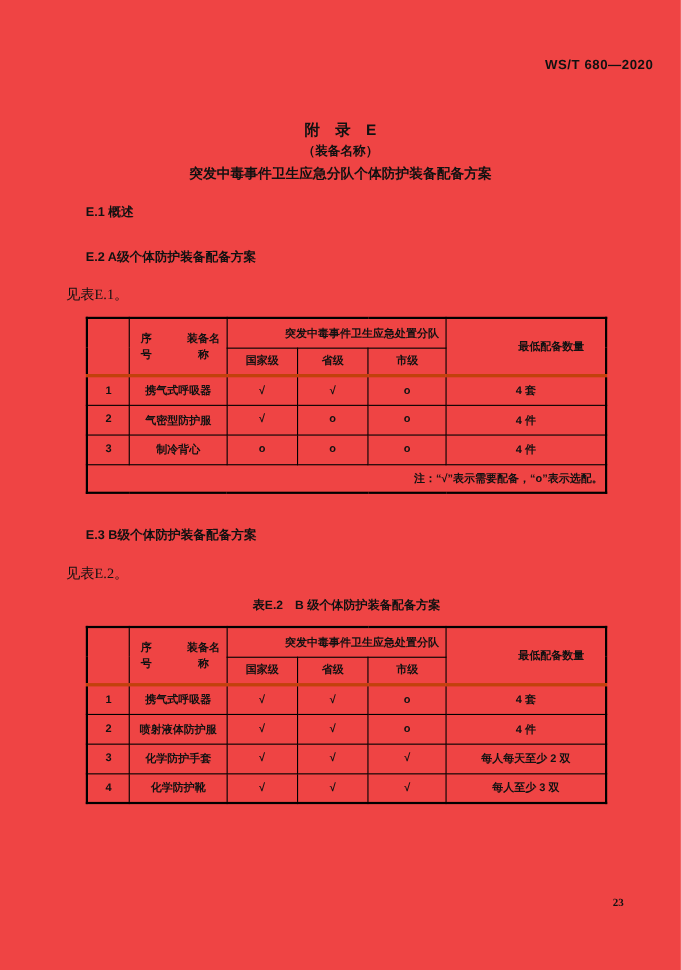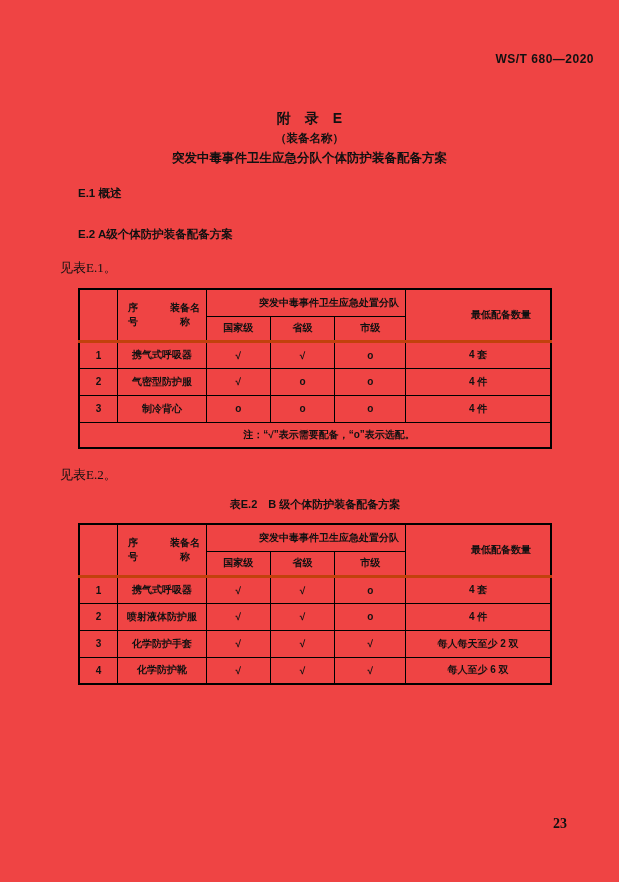--- a/index.html
+++ b/index.html
@@ -79,31 +79,31 @@
     vertical-align: middle;
     font-weight: 600;
     padding: 0 2px;
   }
   table.cfg th { font-weight: bold; }
   table.cfg .r-h1 th { height: 27px; padding-left: 48px; }
   table.cfg .r-h2 th { height: 25px; }
   table.cfg td { height: 27px; }
   table.cfg th.sep-b { border-bottom: 3px solid #c2410c; }
   table.cfg td.note {
-    text-align: center;
+    text-align: right;
     padding-left: 30px;
     height: 26px;
     font-weight: bold;
     font-size: 10px;
   }
   .page-number {
     position: absolute;
     top: 816px;
     right: 52px;
-    font-size: 14px;
+    font-size: 10px;
     font-family: "Liberation Serif", serif;
     font-weight: 600;
     text-align: right;
   }
 </style>
 </head>
 <body>
 
 <div class="page">
 
@@ -170,20 +170,21 @@
             <td>o</td>
             <td>o</td>
             <td>4 件</td>
           </tr>
           <tr>
             <td colspan="6" class="note">注：“√”表示需要配备，“o”表示选配。</td>
           </tr>
         </tbody>
     </table>
 
+    <div class="sec-heading h-e3">E.3  B级个体防护装备配备方案</div>
     <p class="see-line">见表E.2。</p>
 
     <div class="tbl-caption">表E.2　B 级个体防护装备配备方案</div>
 
     <table class="cfg">
       <colgroup>
         <col style="width:8.2%">
           <col style="width:18.8%">
           <col style="width:13.5%">
         <col style="width:13.7%">
@@ -227,21 +228,21 @@
             <td>√</td>
             <td>√</td>
             <td>每人每天至少 2 双</td>
           </tr>
           <tr>
             <td>4</td>
             <td>化学防护靴</td>
             <td>√</td>
             <td>√</td>
             <td>√</td>
-            <td>每人至少 6 双</td>
+            <td>每人至少 3 双</td>
           </tr>
         </tbody>
     </table>
 
   </div>
 
   <div class="page-number">23</div>
 
 </div>
 

